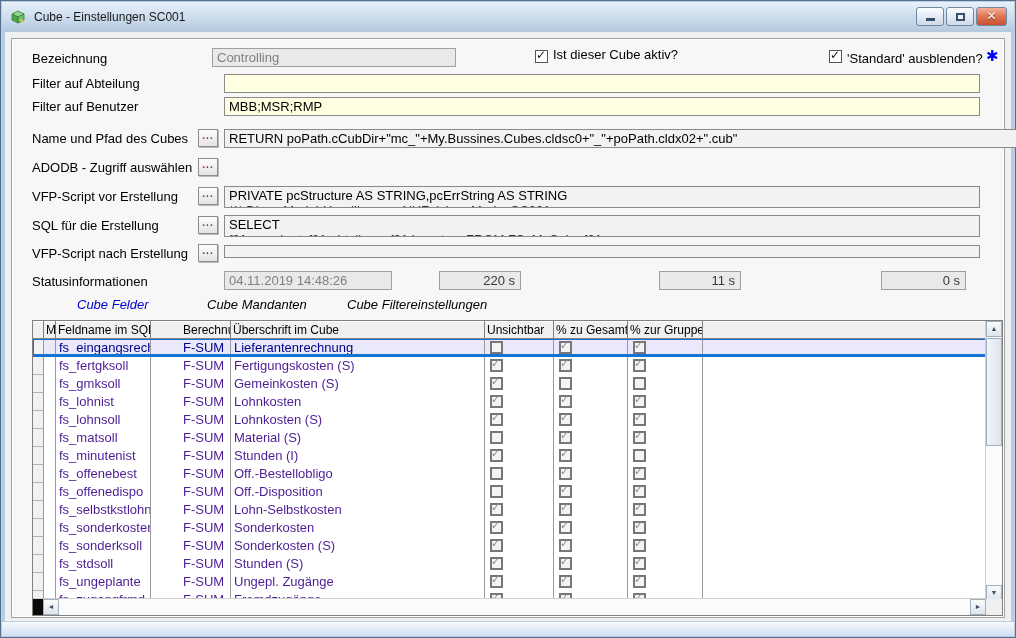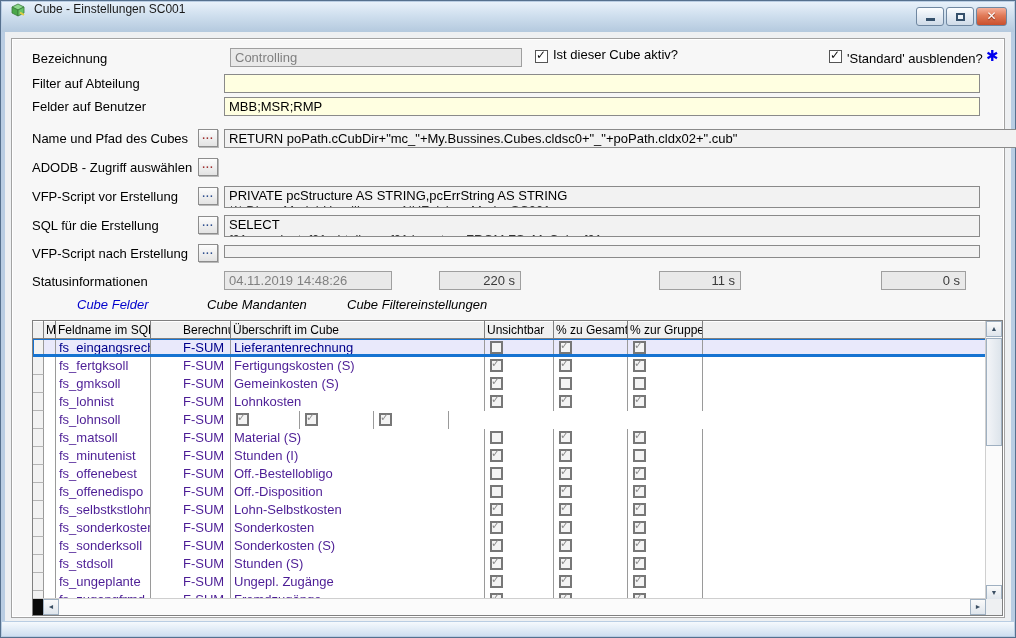--- a/index.html
+++ b/index.html
@@ -1,21 +1,21 @@
 <!DOCTYPE html>
 <html><head>
 <meta charset="utf-8">
 <style>
   html,body{margin:0;padding:0;width:1016px;height:638px;overflow:hidden;
     font-family:"Liberation Sans","DejaVu Sans",sans-serif;}
   .window{position:relative;width:1016px;height:638px;box-sizing:border-box;
     background:#b9cde3;border:1px solid #55708e;}
   
   .titlebar{position:absolute;left:1px;top:1px;right:1px;height:30px;
-    background:linear-gradient(#e8f1fa,#cfdfee 45%,#b4c9de);display:flex;align-items:flex-start;}
+    background:linear-gradient(#e8f1fa,#cfdfee 45%,#b4c9de);display:flex;align-items:center;}
   .app-icon{margin-left:8px;width:16px;height:16px;}
   .title-text{margin-left:8px;font-size:12px;color:#1a1a1a;}
   .winbtns{position:absolute;right:7px;top:5px;display:flex;gap:2px;}
   .wbtn{width:28px;height:19px;border:1px solid #6f87a1;border-radius:3px;box-sizing:border-box;
     background:linear-gradient(#fdfeff,#e6edf5 45%,#cfdbe8);position:relative;}
   .wbtn.close{width:31px;background:linear-gradient(#f6b09a,#e07a58 45%,#c94f2d);}
   .glyph-min{position:absolute;left:9px;bottom:4px;width:9px;height:3px;background:#35506b;}
   .glyph-max{position:absolute;left:9px;top:5px;width:9px;height:8px;border:2px solid #35506b;box-sizing:border-box;background:#eef4fa;}
   .glyph-x{position:absolute;left:0;top:1px;width:100%;text-align:center;color:#fff;font-size:12px;font-weight:bold;text-shadow:0 1px 1px #7c2913;}
   
@@ -94,30 +94,30 @@
       <span class="wbtn close">
           <span class="glyph-x">✕</span>
         </span>
     </span>
   </div>
 
   <div class="client">
     <div class="panel">
 
       <span class="lbl" style="left:20px;top:12px">Bezeichnung</span>
-      <span class="field disabled" style="left:218px;top:9px;width:292px;height:19px">Controlling</span>
+      <span class="field disabled" style="left:200px;top:9px;width:244px;height:19px">Controlling</span>
       <span class="fcheck on" style="left:523px;top:11px"></span>
       <span class="chklbl" style="left:541px;top:8px">Ist dieser Cube aktiv?</span>
       <span class="fcheck on" style="left:817px;top:11px"></span>
       <span class="chklbl" style="left:835px;top:12px">'Standard' ausblenden?</span>
       <span class="req-star" style="left:974px;top:8px">✱</span>
 
       <span class="lbl" style="left:20px;top:37px">Filter auf Abteilung</span>
       <span class="field yellow" style="left:212px;top:35px;width:756px;height:19px"></span>
-      <span class="lbl" style="left:20px;top:60px">Felder auf Benutzer</span>
+      <span class="lbl" style="left:20px;top:60px">Filter auf Benutzer</span>
       <span class="field yellow" style="left:212px;top:58px;width:756px;height:19px">MBB;MSR;RMP</span>
 
       <span class="lbl" style="left:20px;top:92px">Name und Pfad des Cubes</span>
       <span class="dots-btn" style="left: 186px; top: 90px; color: rgb(160, 48, 48);">...</span>
       <span class="field" style="left:212px;top:90px;width:864px;height:19px">RETURN poPath.cCubDir+"mc_"+My.Bussines.Cubes.cldsc0+"_"+poPath.cldx02+".cub"</span>
 
       <span class="lbl" style="left:20px;top:121px">ADODB - Zugriff auswählen</span>
       <span class="dots-btn" style="left: 186px; top: 119px; color: rgb(160, 48, 48);">...</span>
 
       <span class="lbl" style="left:20px;top:150px">VFP-Script vor Erstellung</span>
@@ -198,20 +198,21 @@
                 <div class="dc c5"><span class="gcheck on"></span></div>
                 <div class="dc c6"><span class="gcheck on"></span></div>
                 <div class="dc c7"><span class="gcheck on"></span></div>
                 <div class="dc c8"></div>
               </div>
               <div class="row">
                 <div class="dc c0"></div>
                 <div class="dc c1"></div>
                 <div class="dc c2">fs_lohnsoll</div>
                 <div class="dc c3">F-SUM</div>
+                <div class="dc c4">Lohnkosten (S)</div>
                 <div class="dc c5"><span class="gcheck on"></span></div>
                 <div class="dc c6"><span class="gcheck on"></span></div>
                 <div class="dc c7"><span class="gcheck on"></span></div>
                 <div class="dc c8"></div>
               </div>
               <div class="row">
                 <div class="dc c0"></div>
                 <div class="dc c1"></div>
                 <div class="dc c2">fs_matsoll</div>
                 <div class="dc c3">F-SUM</div>

